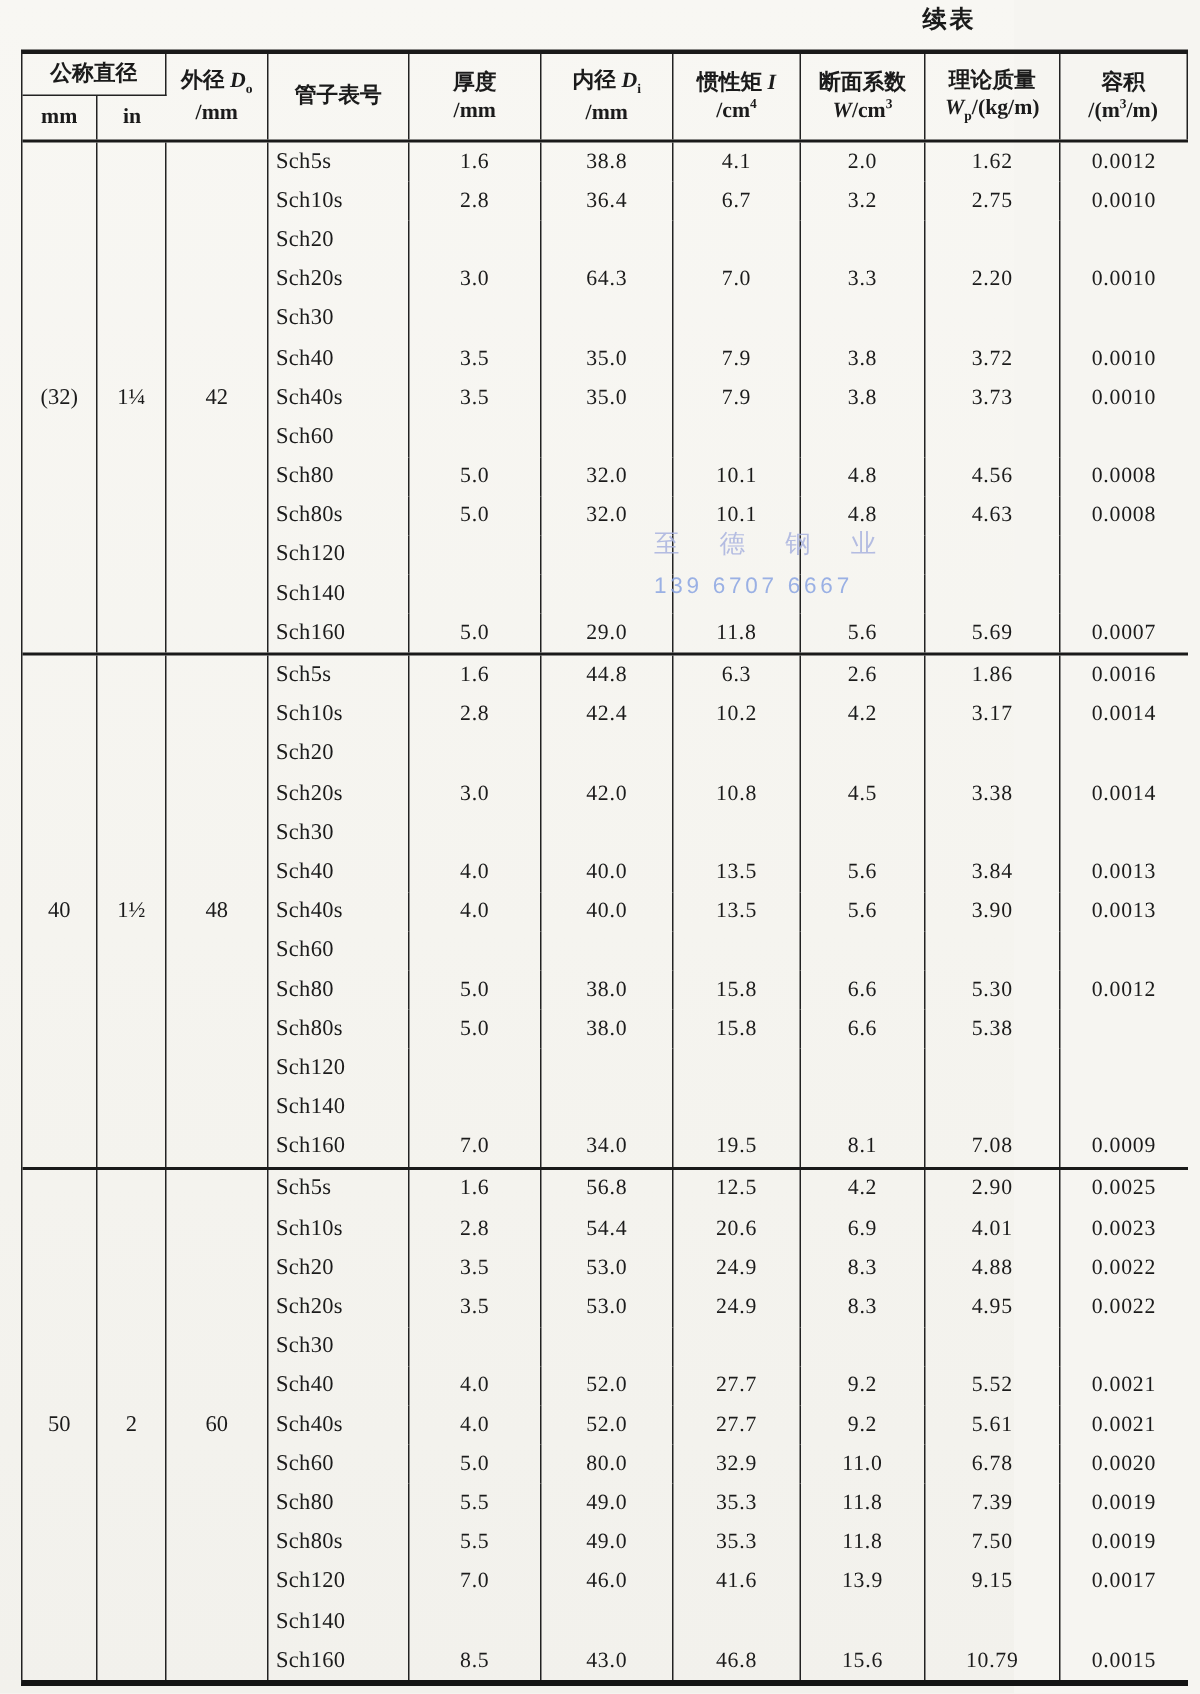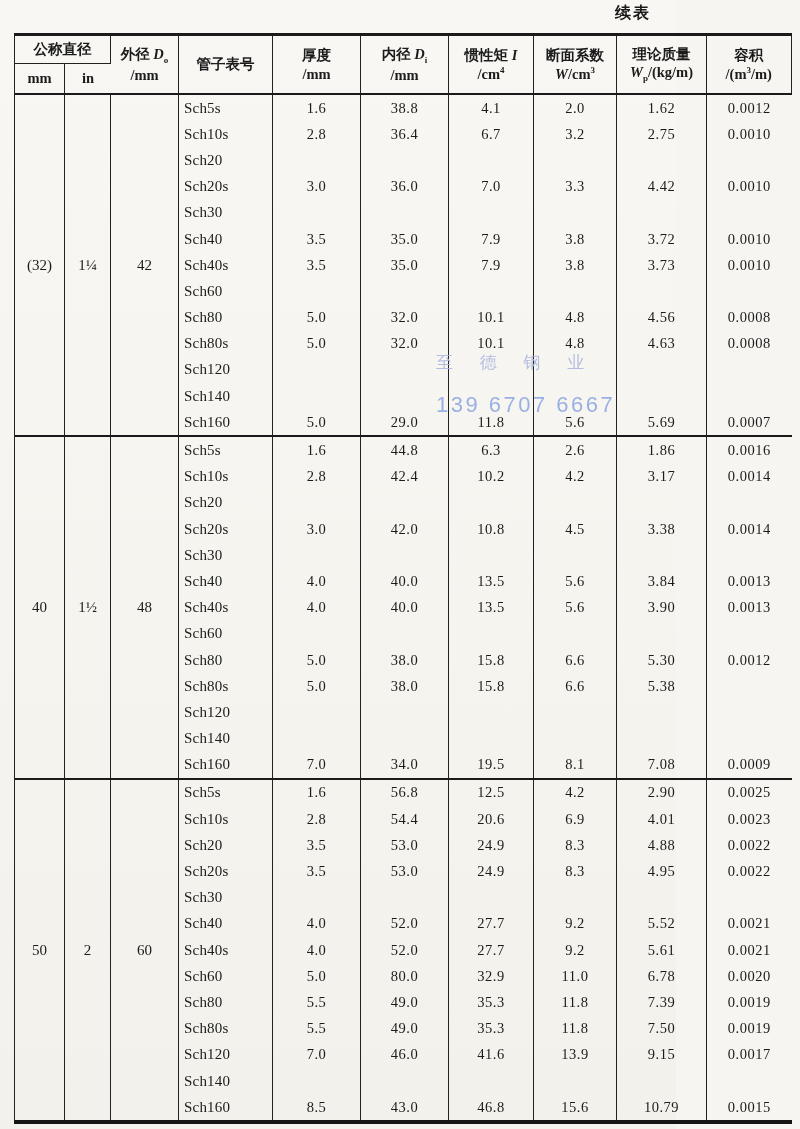--- a/index.html
+++ b/index.html
@@ -68,21 +68,21 @@
   }
   .cell:last-child { border-right:none; }
   .cell.sch { justify-content:flex-start; padding-left:5px; font-size:15px; letter-spacing:0.2px; }
   
   .watermark {
     position:absolute; left:436px; top:351px; width:150px;
     text-align:left; pointer-events:none;
     font-family:"Liberation Sans","DejaVu Sans",sans-serif;
   }
   .wm1 { font-size:17px; letter-spacing:11px; white-space:nowrap; opacity:.85; }
-  .wm2 { font-size:22px; letter-spacing:2.5px; white-space:nowrap; margin-top:18px; opacity:.8; }
+  .wm2 { font-size:15px; letter-spacing:2.5px; white-space:nowrap; margin-top:8px; opacity:.8; }
 </style>
 </head>
 <body>
 
 <div class="sheet">
 
   <div class="continued">续表</div>
 
   <div class="ptable">
 
@@ -160,24 +160,24 @@
               <div class="cell"></div>
               <div class="cell"></div>
               <div class="cell"></div>
               <div class="cell"></div>
               <div class="cell"></div>
               <div class="cell"></div>
             </div>
             <div class="row">
               <div class="cell sch">Sch20s</div>
               <div class="cell">3.0</div>
-              <div class="cell">36.0</div>
+              <div class="cell">64.3</div>
               <div class="cell">7.0</div>
               <div class="cell">3.3</div>
-              <div class="cell">4.42</div>
+              <div class="cell">2.20</div>
               <div class="cell">0.0010</div>
             </div>
             <div class="row">
               <div class="cell sch">Sch30</div>
               <div class="cell"></div>
               <div class="cell"></div>
               <div class="cell"></div>
               <div class="cell"></div>
               <div class="cell"></div>
               <div class="cell"></div>

